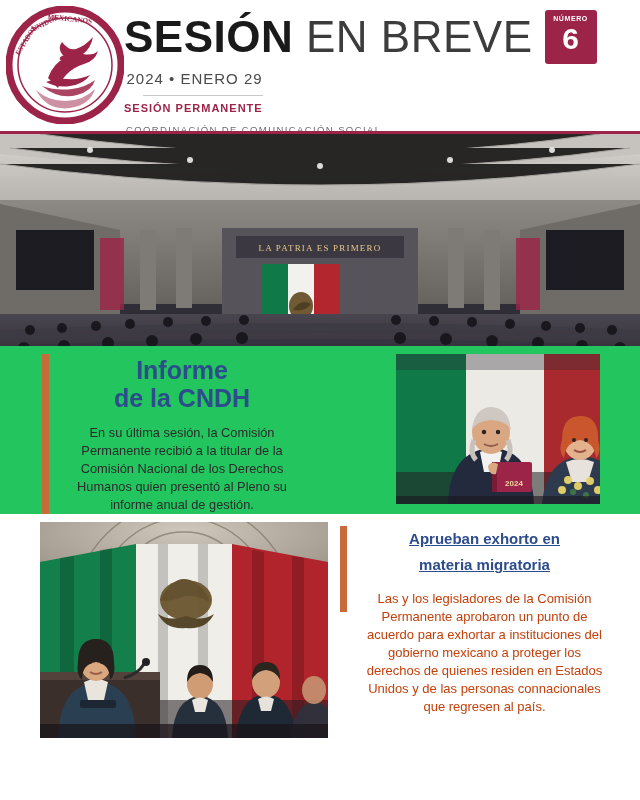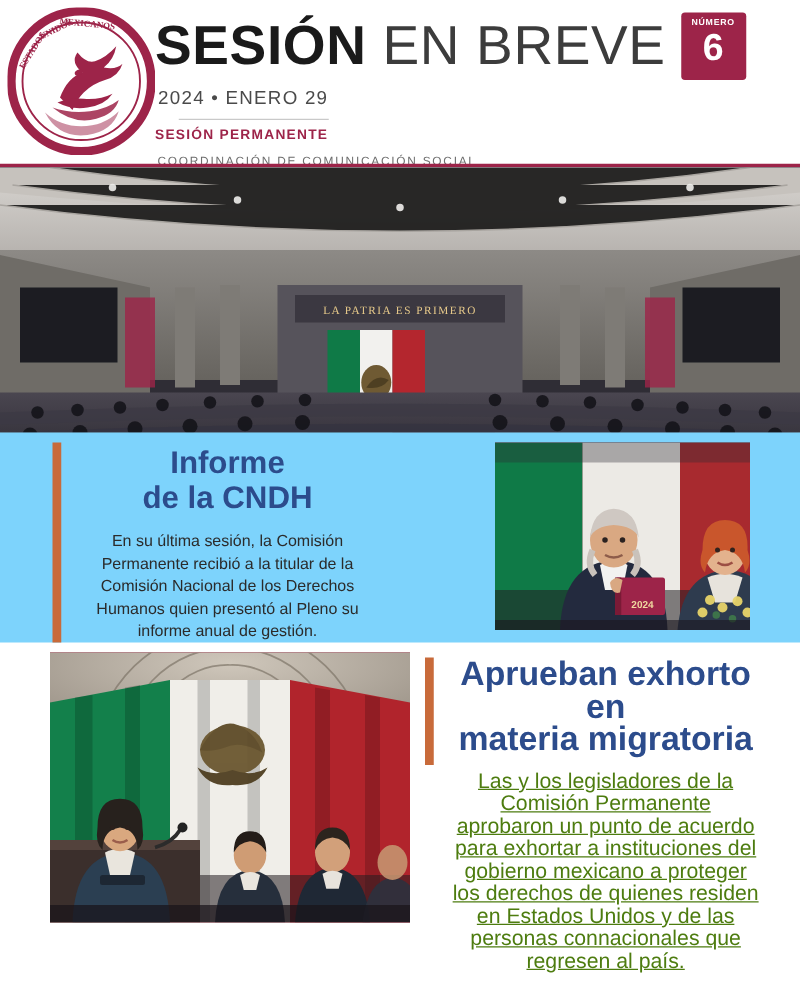--- a/index.html
+++ b/index.html
@@ -131,21 +131,21 @@
     overflow: hidden;
     background: #2b2a33;
   }
   .hero svg { display: block; }
 
   
   .story1 {
     position: relative;
     display: flex;
     height: 168px;
-    background: #7dd3fc;
+    background: #22c55e;
     padding: 8px 0 0 0;
   }
   .accentbar {
     width: 7px;
     background: #c86a3a;
     margin: 0 0 0 42px;
     flex: 0 0 auto;
   }
   .story1-text {
     width: 262px;
@@ -205,30 +205,30 @@
     flex: 0 0 auto;
   }
   .story2-text {
     padding-left: 14px;
     text-align: center;
     width: 262px;
   }
   .story2-title {
     color: #2c4c8c;
     font-weight: bold;
-    font-size: 27px;
+    font-size: 15px;
     line-height: 26px;
     margin-bottom: 12px;
     text-align: center;
+    text-decoration: underline;
   }
   .story2-body {
-    color: #4d7c0f;
-    font-size: 17px;
+    color: #c2410c;
+    font-size: 13px;
     line-height: 18px;
-    text-decoration: underline;
   }
 </style>
 </head>
 <body>
 
 <div class="page">
 
   <div class="header">
 
     <div class="emblem">

